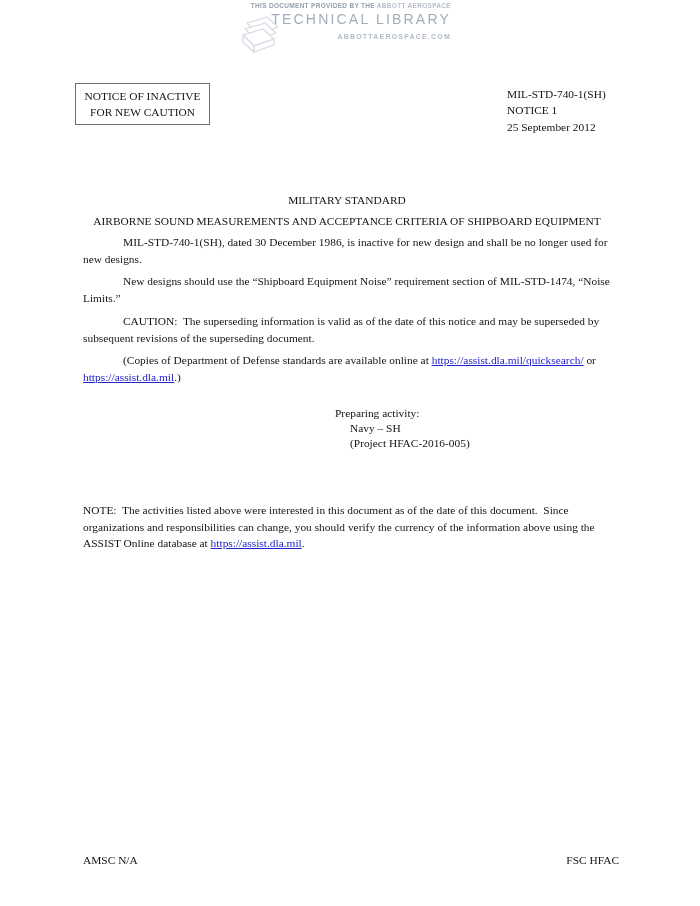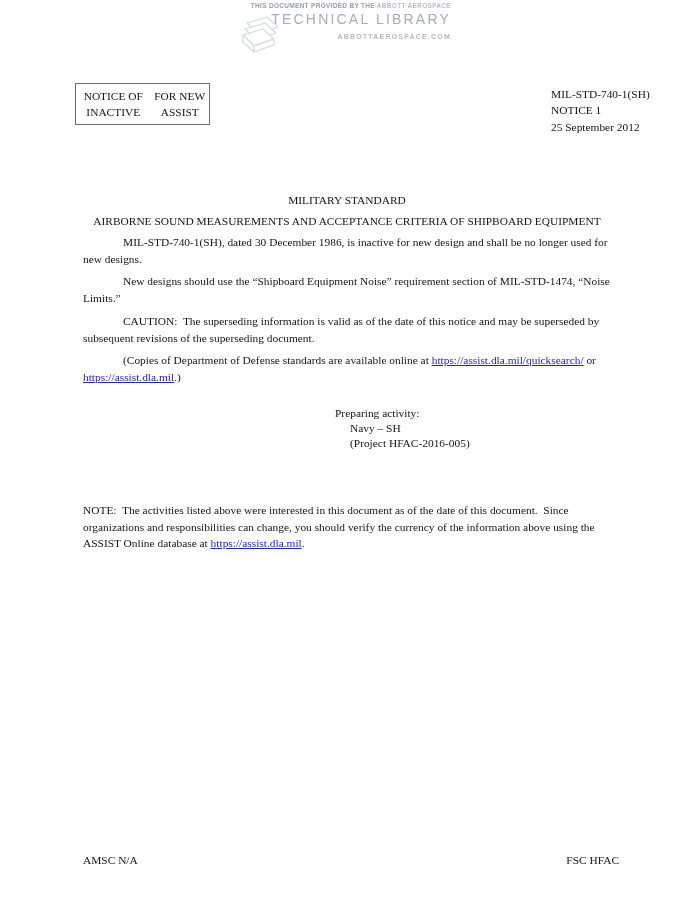--- a/index.html
+++ b/index.html
@@ -60,40 +60,40 @@
 
   
   .inactive-box {
     position: absolute;
     left: 75px;
     top: 83px;
     width: 133px;
     height: 40px;
     border: 1px solid #6f6f6f;
     display: flex;
-    flex-direction: row;
+    flex-direction: column;
     align-items: center;
     justify-content: center;
     text-align: center;
     line-height: 16px;
   }
   .right-col {
     position: absolute;
     left: 507px;
     top: 80px;
     width: 115px;
   }
   .sensitive-box {
     width: 97px;
     border: 1px solid #6f6f6f;
     text-align: center;
     padding: 1px 0 2px 0;
     line-height: 12.8px;
   }
-  .doc-ids { margin-top: 6px; line-height: 16.4px; white-space: nowrap; margin-left: 44px; }
+  .doc-ids { margin-top: 6px; line-height: 16.4px; white-space: nowrap; }
 
   
   .main {
     position: absolute;
     left: 83px;
     top: 192px;
     width: 528px;
   }
   .center-line {
     text-align: center;
@@ -145,21 +145,21 @@
     <div class="banner-line1">
       <span class="banner-provided" style="text-transform:uppercase;">This Document Provided By The</span>
       <span class="banner-brand" style="text-transform:uppercase;">Abbott Aerospace</span>
     </div>
     <div class="banner-title">TECHNICAL LIBRARY</div>
     <div class="banner-site">ABBOTTAEROSPACE.COM</div>
   </div>
 
   <div class="inactive-box">
     <span>NOTICE OF INACTIVE</span>
-    <span>FOR NEW ASSIST</span>
+    <span>FOR NEW CAUTION</span>
   </div>
 
   <div class="right-col">
     <div class="doc-ids">
       <div>MIL-STD-740-1(SH)</div>
       <div>NOTICE 1</div>
       <div>25 September 2012</div>
     </div>
   </div>
 

